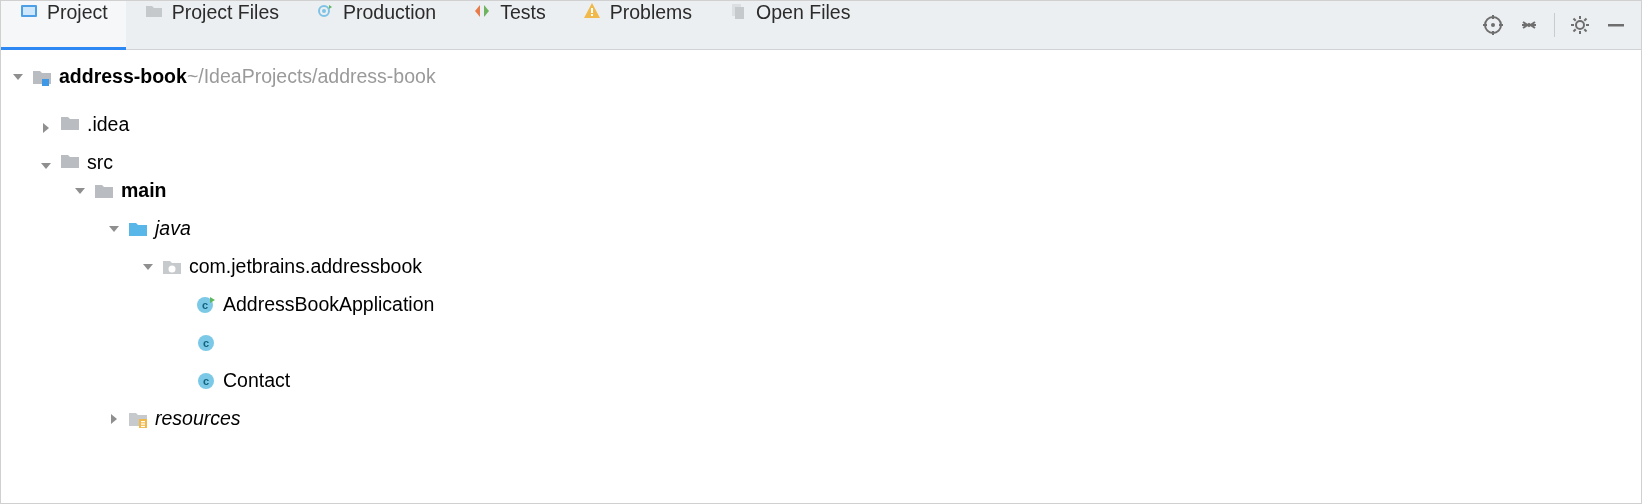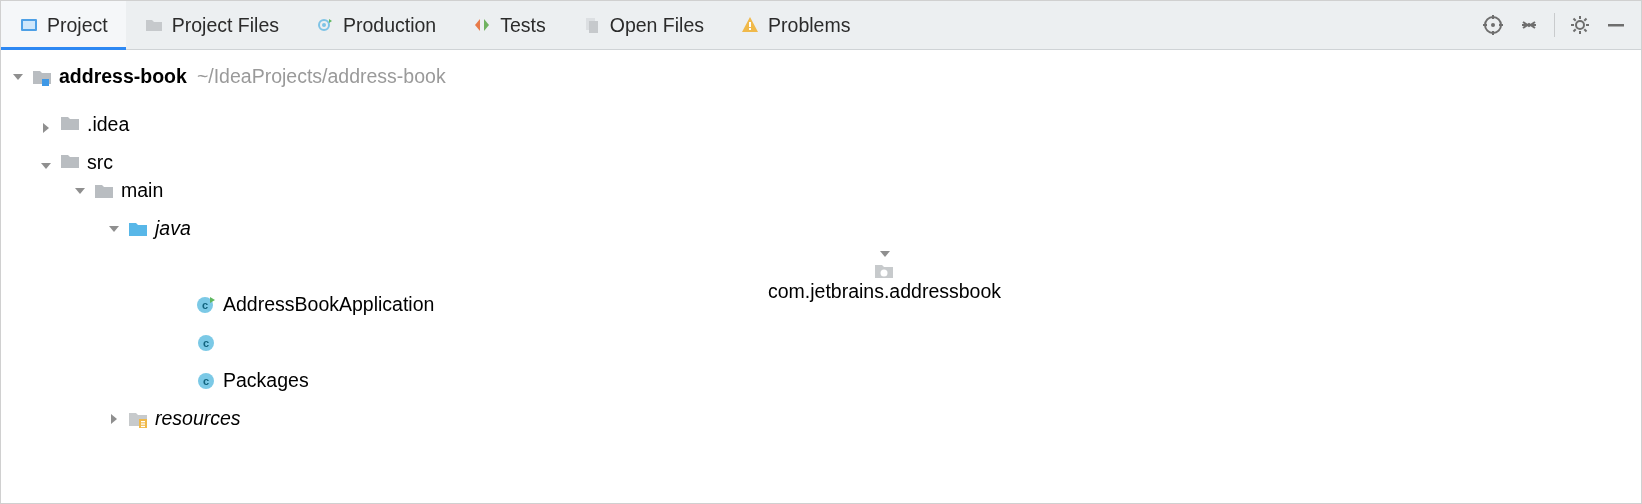--- a/index.html
+++ b/index.html
@@ -19,21 +19,20 @@
   .tabs {
     display: flex;
     align-items: stretch;
     background: #eceff1;
     border-bottom: 1px solid #cfd3d6;
     height: 49px;
     user-select: none;
   }
   .tab {
     display: flex;
-    align-items: center;
     gap: 8px;
     padding: 0 18px;
     color: #2b2b2b;
     cursor: default;
     position: relative;
   }
   .tab.active {
     background: #f5f7f9;
   }
   .tab.active::after {
@@ -49,25 +48,25 @@
   .action-icon { width: 22px; height: 22px; display:flex; align-items:center; justify-content:center; color:#6e6e6e; }
 
   
   .tree { padding: 8px 11px 4px 8px; line-height: 1.0; }
   .node { display:flex; align-items:center; height: 38px; }
   .chevron { width:18px; display:flex; justify-content:center; color:#9b9b9b; }
   .chevron svg { width:12px; height:12px; }
   .node-icon { width:22px; height:22px; display:flex; align-items:center; justify-content:center; margin: 0 6px 0 4px; }
   .node-label { white-space: nowrap; }
   .node-label.bold { font-weight:700; }
-  .node-path { color:#9a9a9a; margin-left:10px; }
+  .node-path { color:#9a9a9a; }
   .indent1 { padding-left: 28px; align-items: flex-end; }
-  .indent2 { padding-left: 62px; }
+  .indent2 { padding-left: 62px; font-weight: bold; }
   .indent3 { padding-left: 96px; font-style: italic; }
-  .indent4 { padding-left: 130px; flex-direction: column; }
+  .indent4 { padding-left: 130px; }
   .indent5 { padding-left: 164px; }
   .noarrow-pad { width:18px; } 
 
   
   svg { display:block; }
 
 </style>
 </head>
 <body>
 
@@ -110,36 +109,36 @@
           <path d="M3 10l5-6v12z" fill="#e87b4a"></path>
           <path d="M17 10l-5-6v12z" fill="#6fb25f"></path>
         </svg>
     </span>
     <span>Tests</span>
   </div>
 
   <div class="tab">
     <span class="tab-icon">
       <svg viewBox="0 0 20 20">
-          <rect x="4" y="3" width="9" height="12" fill="#dcdfe2"></rect>
-          <rect x="7" y="6" width="9" height="12" fill="#c6c9cc"></rect>
-        </svg>
-    </span>
-    <span>Open Files</span>
-  </div>
-
-  <div class="tab">
-    <span class="tab-icon">
-      <svg viewBox="0 0 20 20">
           <path d="M10 2l8 15H2z" fill="#f0b94a"></path>
           <rect x="9" y="7" width="2" height="5" fill="#fff"></rect>
           <rect x="9" y="13" width="2" height="2" fill="#fff"></rect>
         </svg>
     </span>
     <span>Problems</span>
+  </div>
+
+  <div class="tab">
+    <span class="tab-icon">
+      <svg viewBox="0 0 20 20">
+          <rect x="4" y="3" width="9" height="12" fill="#dcdfe2"></rect>
+          <rect x="7" y="6" width="9" height="12" fill="#c6c9cc"></rect>
+        </svg>
+    </span>
+    <span>Open Files</span>
   </div>
 
   <div class="tabs-spacer"></div>
 
   <div class="tabs-actions">
     <span class="action-icon">
       <svg viewBox="0 0 22 22">
           <circle cx="11" cy="11" r="8" fill="none" stroke="#6e6e6e" stroke-width="2"></circle>
           <line x1="11" y1="1" x2="11" y2="5" stroke="#6e6e6e" stroke-width="2"></line>
           <line x1="11" y1="17" x2="11" y2="21" stroke="#6e6e6e" stroke-width="2"></line>
@@ -292,21 +291,21 @@
   </div>
 
   <div class="node indent5">
     <span class="noarrow-pad"></span>
     <span class="node-icon">
       <svg viewBox="0 0 22 22">
           <circle cx="11" cy="11" r="8" fill="#7bc9e6"></circle>
           <text x="11" y="15" font-size="11" text-anchor="middle" fill="#12647f" font-weight="700">c</text>
         </svg>
     </span>
-    <span class="node-label">Packages</span>
+    <span class="node-label">Contact</span>
   </div>
 
   <div class="node indent3">
     <span class="chevron">
       <svg viewBox="0 0 12 12">
           <path d="M3 1l6 5-6 5z" fill="#8f8f8f"></path>
         </svg>
     </span>
     <span class="node-icon">
       <svg viewBox="0 0 22 22">

